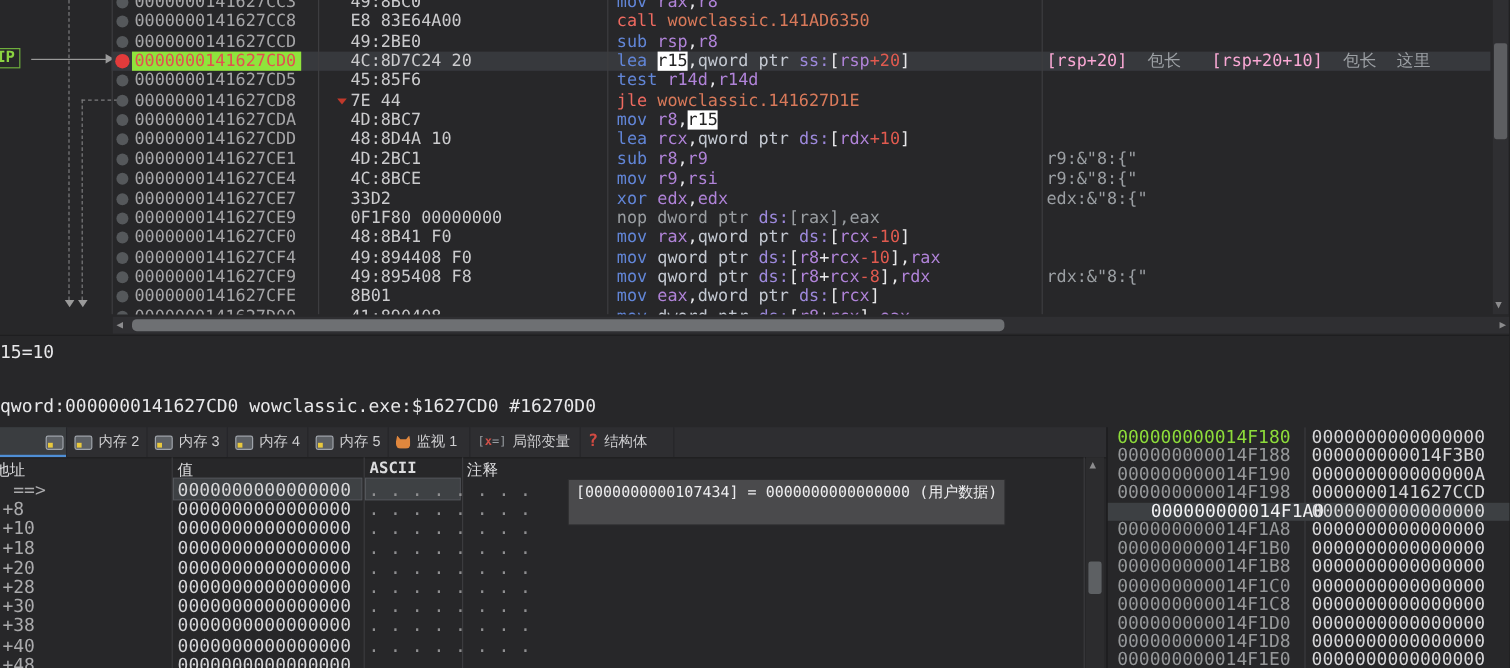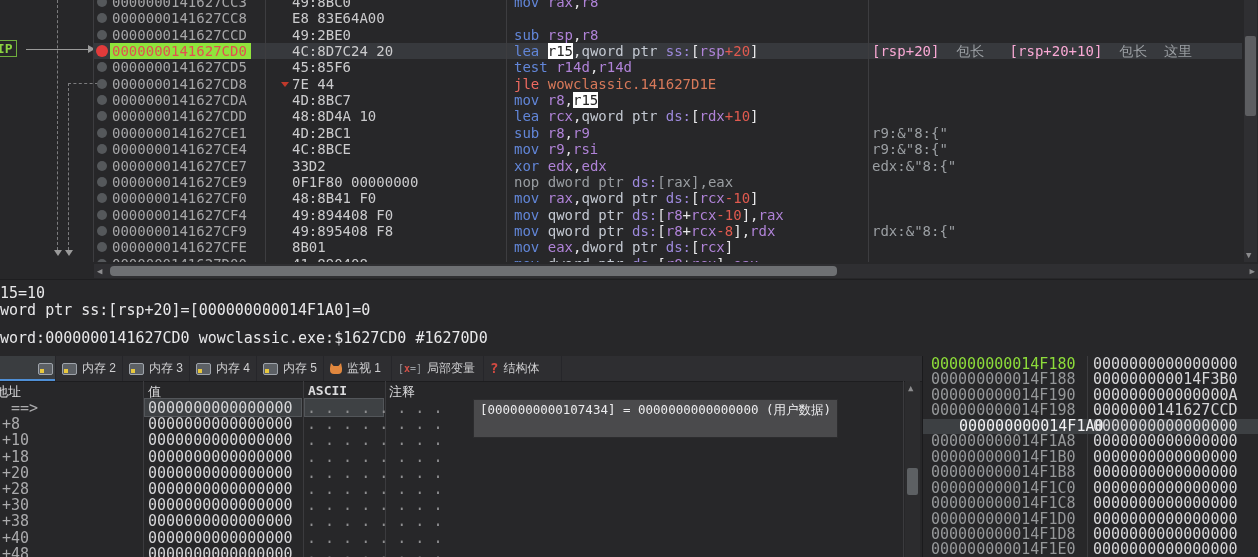--- a/index.html
+++ b/index.html
@@ -98,21 +98,21 @@
     <div class="dashv" style="left:57px;top:0;height:250px"></div>
     <div class="darr" style="left:54px;top:250px"></div>
     <div class="dashh" style="left:68px;top:83px;width:30px"></div>
     <div class="dashv" style="left:68px;top:83px;height:167px"></div>
     <div class="darr" style="left:65px;top:250px"></div>
     <div id="rip-chip">RIP</div>
     <div id="rip-arrow"></div>
     <div id="rip-arrowhead"></div>
     <div id="disasm-rows">
         <div class="drow" style="top: -6px;"><div class="dot"></div><span class="daddr">0000000141627CC3</span><span class="dbytes">49:8BC0</span><span class="dinstr"><span class="tk-mb">mov </span><span class="tk-rg">rax</span><span class="tk-pl">,</span><span class="tk-rg">r8</span></span></div>
-        <div class="drow" style="top: 10.35px;"><div class="dot"></div><span class="daddr">0000000141627CC8</span><span class="dbytes">E8 83E64A00</span></div>
+        <div class="drow" style="top: 10.35px;"><div class="dot"></div><span class="daddr">0000000141627CC8</span><span class="dbytes">E8 83E64A00</span><span class="dinstr"><span class="tk-mr">call </span><span class="tk-lb">wowclassic.141AD6350</span></span></div>
         <div class="drow" style="top: 26.7px;"><div class="dot"></div><span class="daddr">0000000141627CCD</span><span class="dbytes">49:2BE0</span><span class="dinstr"><span class="tk-mb">sub </span><span class="tk-rg">rsp</span><span class="tk-pl">,</span><span class="tk-rg">r8</span></span></div>
         <div class="drow" style="top: 43.05px;"><div class="curband"></div><div class="dot rip"></div><div class="addrchip"></div><span class="daddr cur">0000000141627CD0</span><span class="dbytes">4C:8D7C24 20</span><span class="dinstr"><span class="tk-mb">lea </span><span class="tk-y15">r15</span><span class="tk-pl">,</span><span class="tk-kw">qword ptr </span><span class="tk-sg">ss:</span><span class="tk-pl">[</span><span class="tk-rg">rsp</span><span class="tk-nm">+20</span><span class="tk-pl">]</span></span><span class="dcomm"><span class="tk-cb">[rsp+20]</span><span class="tk-cm">  包长   </span><span class="tk-cb">[rsp+20+10]</span><span class="tk-cm">  包长  这里</span></span></div>
         <div class="drow" style="top: 59.4px;"><div class="dot"></div><span class="daddr">0000000141627CD5</span><span class="dbytes">45:85F6</span><span class="dinstr"><span class="tk-mb">test </span><span class="tk-rg">r14d</span><span class="tk-pl">,</span><span class="tk-rg">r14d</span></span></div>
         <div class="drow" style="top: 75.75px;"><div class="dot"></div><span class="daddr">0000000141627CD8</span><span class="jdown"></span><span class="dbytes">7E 44</span><span class="dinstr"><span class="tk-mr">jle </span><span class="tk-lb">wowclassic.141627D1E</span></span></div>
         <div class="drow" style="top: 92.1px;"><div class="dot"></div><span class="daddr">0000000141627CDA</span><span class="dbytes">4D:8BC7</span><span class="dinstr"><span class="tk-mb">mov </span><span class="tk-rg">r8</span><span class="tk-pl">,</span><span class="tk-y15">r15</span></span></div>
         <div class="drow" style="top: 108.45px;"><div class="dot"></div><span class="daddr">0000000141627CDD</span><span class="dbytes">48:8D4A 10</span><span class="dinstr"><span class="tk-mb">lea </span><span class="tk-rg">rcx</span><span class="tk-pl">,</span><span class="tk-kw">qword ptr </span><span class="tk-sg">ds:</span><span class="tk-pl">[</span><span class="tk-rg">rdx</span><span class="tk-nm">+10</span><span class="tk-pl">]</span></span></div>
         <div class="drow" style="top: 124.8px;"><div class="dot"></div><span class="daddr">0000000141627CE1</span><span class="dbytes">4D:2BC1</span><span class="dinstr"><span class="tk-mb">sub </span><span class="tk-rg">r8</span><span class="tk-pl">,</span><span class="tk-rg">r9</span></span><span class="dcomm"><span class="tk-cm">r9:&amp;"8:{"</span></span></div>
         <div class="drow" style="top: 141.15px;"><div class="dot"></div><span class="daddr">0000000141627CE4</span><span class="dbytes">4C:8BCE</span><span class="dinstr"><span class="tk-mb">mov </span><span class="tk-rg">r9</span><span class="tk-pl">,</span><span class="tk-rg">rsi</span></span><span class="dcomm"><span class="tk-cm">r9:&amp;"8:{"</span></span></div>
         <div class="drow" style="top: 157.5px;"><div class="dot"></div><span class="daddr">0000000141627CE7</span><span class="dbytes">33D2</span><span class="dinstr"><span class="tk-mb">xor </span><span class="tk-rg">edx</span><span class="tk-pl">,</span><span class="tk-rg">edx</span></span><span class="dcomm"><span class="tk-cm">edx:&amp;"8:{"</span></span></div>
         <div class="drow" style="top: 173.85px;"><div class="dot"></div><span class="daddr">0000000141627CE9</span><span class="dbytes">0F1F80 00000000</span><span class="dinstr"><span class="tk-mg">nop dword ptr </span><span class="tk-sg">ds:</span><span class="tk-mg">[rax],eax</span></span></div>
@@ -132,22 +132,21 @@
   </section>
 
   <div id="disasm-hsb">
     <div class="arrl">◀</div>
     <div class="thumb"></div>
     <div class="arrr">▶</div>
   </div>
 
   <section id="status">
     <div class="sline" style="top:4px">15=10</div>
-    <div class="sline" style="top:21px">word ptr ss:[rsp+20]=[000000000014F1A0]=0</div>
-    <div class="sline" style="top:49px">word:0000000141627CD0 wowclassic.exe:$1627CD0 #16270D0</div>
+    <div class="sline" style="top:49px">qword:0000000141627CD0 wowclassic.exe:$1627CD0 #16270D0</div>
   </section>
 
   <section id="tabbar">
       <div class="tab active" style="width: 56px;">
         <span class="tico memory-icon" style="margin-left: -4px;">
           <i class="chipdot"></i>
         </span>
         <span class="tlabel">内存 1</span>
       </div>
       <div class="tab" style="width: 67px;">

